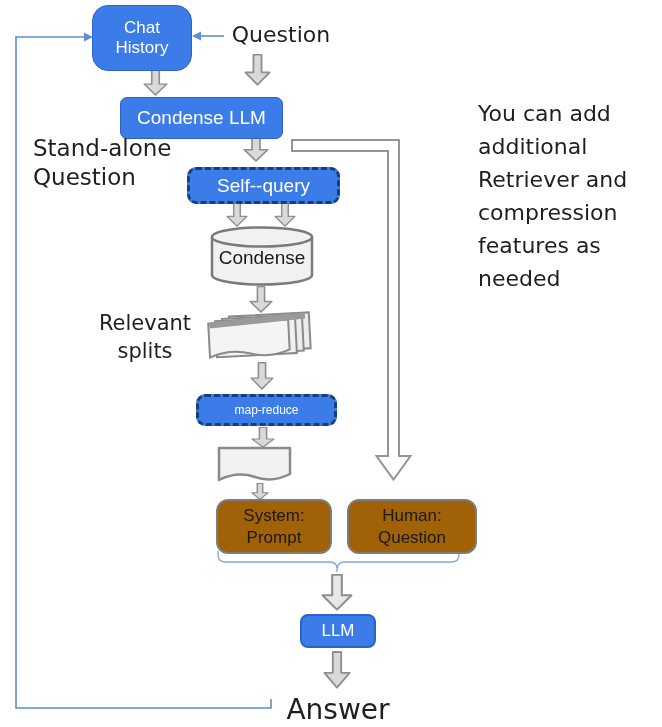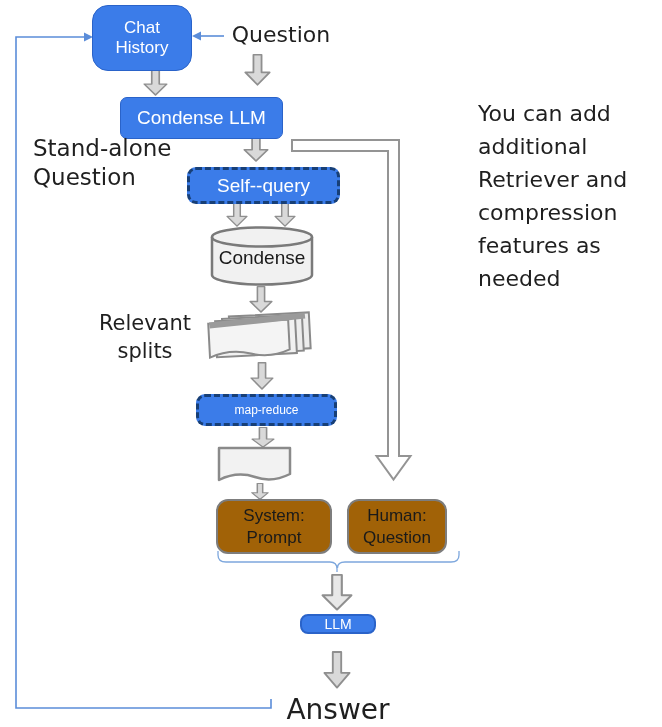--- a/index.html
+++ b/index.html
@@ -35,22 +35,22 @@
     font-family:"DejaVu Sans",sans-serif;
   }
   .block-arrow{position:absolute;z-index:2;}
   .icon-shape{position:absolute;z-index:2;}
 
   #chat-history{left:92px;top:5px;width:100px;height:66px;border-radius:16px;font-size:17px;}
   #condense-llm{left:120px;top:97px;width:163px;height:42px;border-radius:7px;font-size:19px;}
   #self-query{left:187px;top:167px;width:153px;height:37px;font-size:19px;}
   #map-reduce{left:196px;top:394px;width:141px;height:32px;font-size:12px;}
   #system-prompt{left:216px;top:499px;width:116px;height:55px;}
-  #human-question{left:347px;top:499px;width:100px;height:55px;}
-  #llm-node{left:300px;top:614px;width:76px;height:20px;border-radius:8px;border-width:2px;font-size:14px;}
+  #human-question{left:347px;top:499px;width:130px;height:55px;}
+  #llm-node{left:300px;top:614px;width:76px;height:34px;border-radius:8px;border-width:2px;font-size:17px;}
 
   #question-label{left:224px;top:22px;width:114px;text-align:center;font-size:22px;}
   #standalone-label{left:33px;top:134px;width:175px;font-size:23px;line-height:29px;}
   #relevant-splits-label{left:86px;top:309px;width:118px;text-align:center;font-size:21px;line-height:28px;}
   #answer-label{left:283px;top:693px;width:110px;text-align:center;font-size:28px;}
   #side-note{left:478px;top:97px;width:186px;font-size:22px;line-height:33px;}
 
   #retriever-label{
     position:absolute;left:210px;top:247px;width:104px;text-align:center;
     font-size:19px;color:#1a1a1a;z-index:3;

